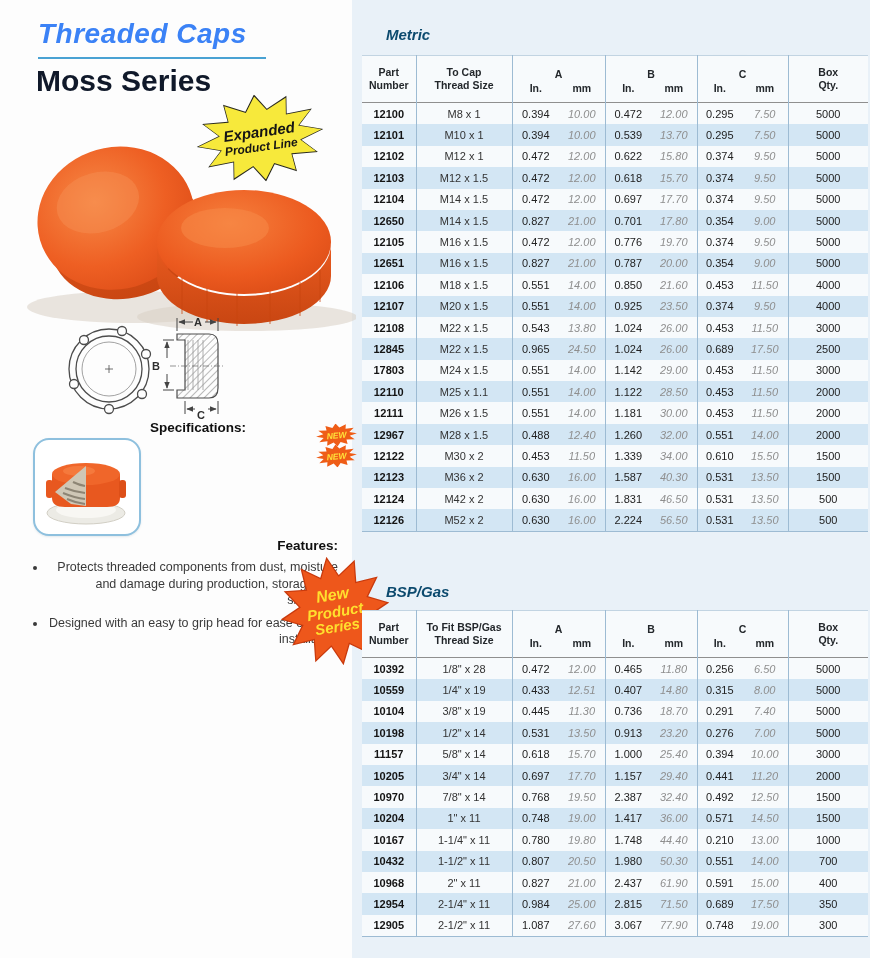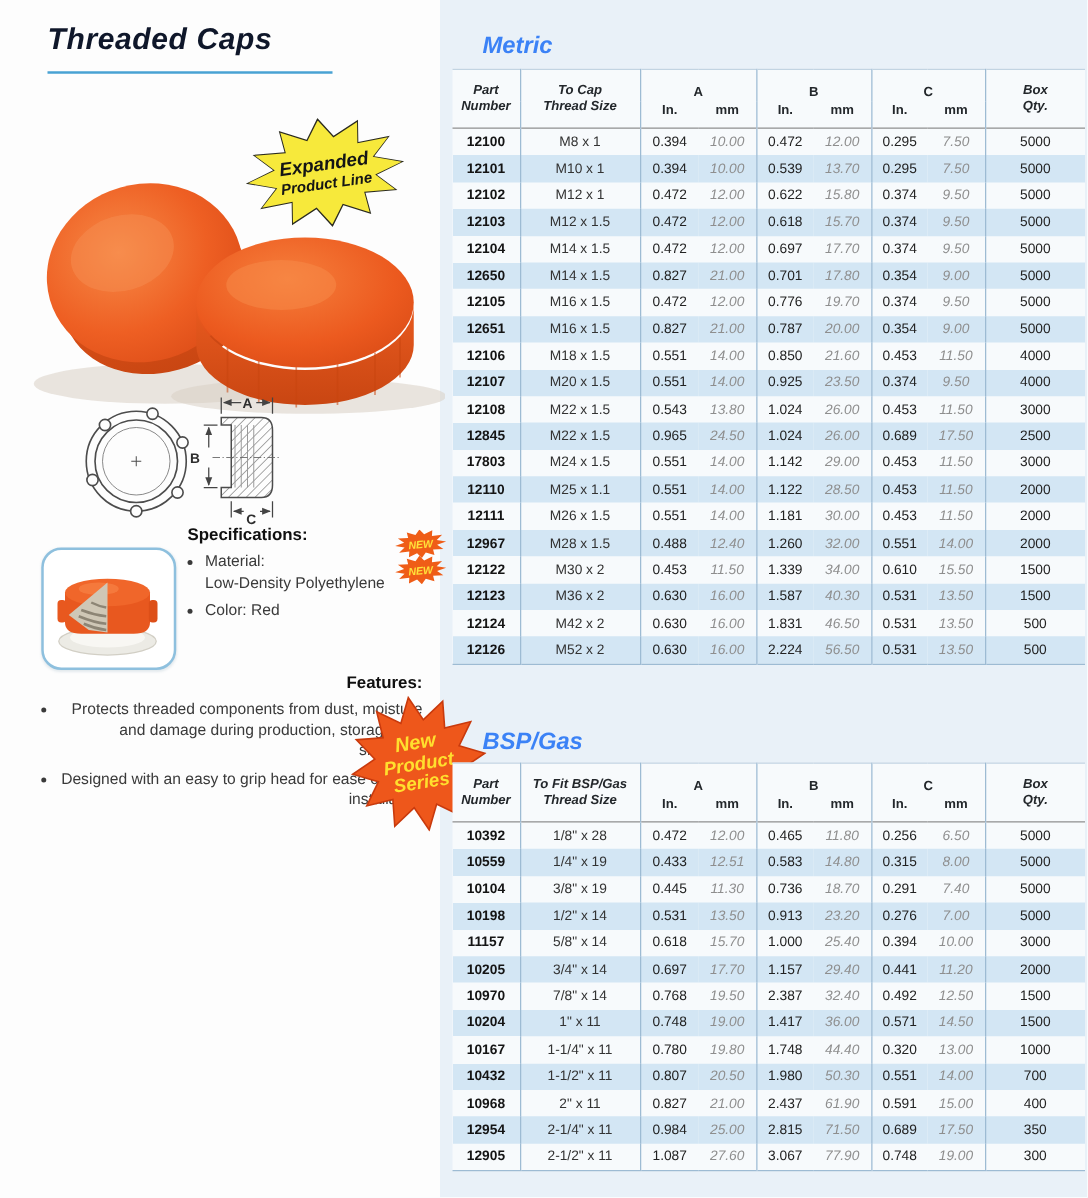--- a/index.html
+++ b/index.html
@@ -2,22 +2,22 @@
 <html><head>
 <meta charset="utf-8">
 <style>
   html,body{margin:0;padding:0;background:#ffffff;}
   .page{position:relative;width:870px;height:958px;background:#fdfdfd;overflow:hidden;
         font-family:"Liberation Sans",sans-serif;color:#222;}
   .right-panel{position:absolute;left:352px;top:0;width:518px;height:958px;background:#e9f1f8;}
   .soft-blob{position:absolute;background:#bfd9ec;opacity:.25;filter:blur(18px);border-radius:50%;}
 
   
-  .title-main{position:absolute;left:38px;top:18px;font-size:24px;font-style:italic;font-weight:600;
-              color:#0f172a;letter-spacing:.5px;}
+  .title-main{position:absolute;left:38px;top:18px;font-size:28px;font-style:italic;font-weight:600;
+              color:#3b82f6;letter-spacing:.5px;}
   .title-rule{position:absolute;left:38px;top:57px;width:228px;height:2px;background:#49a2d3;}
   .title-series{position:absolute;left:36px;top:64px;font-size:30px;font-weight:bold;color:#10192a;}
 
   .photo{position:absolute;left:22px;top:92px;width:334px;height:240px;}
   .diagram{position:absolute;left:62px;top:306px;width:186px;height:116px;}
 
   .spec-box{position:absolute;left:33px;top:438px;width:104px;height:94px;background:#ffffff;
             border:2px solid #8ec0de;border-radius:16px;box-shadow:0 1px 2px rgba(80,120,150,.15);}
   .spec-box svg{position:absolute;left:2px;top:2px;}
 
@@ -49,35 +49,35 @@
   .badge-newseries .n1{font-size:16px;}
   .badge-newseries .n2{font-size:15px;}
   .badge-newseries .n3{font-size:15px;}
 
   .new-badge{position:absolute;left:-46px;top:50%;width:41px;height:23px;
              transform:translateY(-50%) rotate(-5deg);background:#ef5d17;display:flex;
              align-items:center;justify-content:center;}
   .new-badge-text{font-size:8.5px;font-weight:bold;font-style:italic;color:#ffe23a;}
 
   
-  .tbl-title{position:absolute;font-size:19px;font-weight:bold;font-style:italic;color:#3b82f6;}
+  .tbl-title{position:absolute;font-size:15px;font-weight:bold;font-style:italic;color:#0c4a6e;}
   #metric-title{left:386px;top:26px;}
   #bsp-title{left:386px;top:583px;}
 
   .tbl-wrap{position:absolute;left:362px;width:506px;}
   #metric-wrap{top:55px;}
   #bsp-wrap{top:610px;}
 
   table{width:506px;border-collapse:collapse;table-layout:fixed;background:#f7fafc;
         border-top:1px solid #c2d4e2;border-bottom:1px solid #9dbbd3;}
   thead th{font-size:10.5px;font-weight:bold;color:#23272b;text-align:center;padding:0;}
   thead{border-bottom:1px solid #8f8f8f;}
   thead .two-line span{display:block;line-height:1.18;}
   tr.letters th{height:24px;vertical-align:bottom;padding-bottom:1px;}
-  tr.letters th.two-line{vertical-align:middle;font-style:italic;}
+  tr.letters th.two-line{vertical-align:middle;}
   tr.units th{height:20px;vertical-align:top;padding-top:1px;}
   tbody td{height:21.4px;font-size:11px;text-align:center;vertical-align:middle;padding:0;}
   tbody tr:nth-child(even){background:#d3e6f4;}
   td.part{font-weight:bold;color:#141414;position:relative;}
   td.thread{color:#333;}
   td.num{color:#222;}
   td.mm{font-style:italic;color:#8e8e8e;}
   td.qty{color:#222;}
   .bl{border-left:1px solid #9dbbd3;}
 
@@ -87,20 +87,21 @@
 </head>
 <body>
 
 <div class="page">
   <div class="right-panel"></div>
   <div class="soft-blob" style="left:640px;top:90px;width:180px;height:60px;"></div>
   <div class="soft-blob" style="left:600px;top:740px;width:220px;height:90px;"></div>
 
   <div class="title-main">Threaded Caps</div>
   <div class="title-rule"></div>
+  <div class="title-series">Moss Series</div>
 
   <svg class="photo" viewBox="0 0 334 240">
     <defs>
       <radialGradient id="gTopA" cx="40%" cy="35%" r="75%">
         <stop offset="0%" stop-color="#f78a47"></stop>
           <stop offset="60%" stop-color="#ee5f23"></stop>
           <stop offset="100%" stop-color="#dc4c17"></stop>
       </radialGradient>
       <radialGradient id="gTopB" cx="42%" cy="32%" r="80%">
         <stop offset="0%" stop-color="#f67f3c"></stop>
@@ -202,27 +203,20 @@
         <path d="M28,46 Q38,50 48,51"></path>
         <path d="M26,51 Q38,56 48,57"></path>
         <path d="M30,57 Q39,61 48,62"></path>
         <path d="M36,40 Q42,43 48,44"></path>
       </g>
     </svg>
   </div>
 
   <div class="spec-text">
     <p class="block-heading">Specifications:</p>
-    <ul class="bullet-list">
-      <li>
-        <span>Material:</span>
-        <span class="sub">Low-Density Polyethylene</span>
-      </li>
-      <li>Color: Red</li>
-    </ul>
   </div>
 
   <div class="features">
     <p class="block-heading">Features:</p>
     <ul class="bullet-list">
       <li>Protects threaded components from dust, moisture and damage during production, storage and shipment</li>
       <li>Designed with an easy to grip head for ease of hand installation</li>
     </ul>
   </div>
 
@@ -555,21 +549,21 @@
             <td class="mm">11.80</td>
             <td class="num bl">0.256</td>
             <td class="mm">6.50</td>
             <td class="qty bl">5000</td>
           </tr>
           <tr>
             <td class="part">10559</td>
             <td class="thread bl">1/4" x 19</td>
             <td class="num bl">0.433</td>
             <td class="mm">12.51</td>
-            <td class="num bl">0.583</td>
+            <td class="num bl">0.407</td>
             <td class="mm">14.80</td>
             <td class="num bl">0.315</td>
             <td class="mm">8.00</td>
             <td class="qty bl">5000</td>
           </tr>
           <tr>
             <td class="part">10104</td>
             <td class="thread bl">3/8" x 19</td>
             <td class="num bl">0.445</td>
             <td class="mm">11.30</td>
@@ -634,21 +628,21 @@
             <td class="mm">14.50</td>
             <td class="qty bl">1500</td>
           </tr>
           <tr>
             <td class="part">10167</td>
             <td class="thread bl">1-1/4" x 11</td>
             <td class="num bl">0.780</td>
             <td class="mm">19.80</td>
             <td class="num bl">1.748</td>
             <td class="mm">44.40</td>
-            <td class="num bl">0.320</td>
+            <td class="num bl">0.210</td>
             <td class="mm">13.00</td>
             <td class="qty bl">1000</td>
           </tr>
           <tr>
             <td class="part">10432</td>
             <td class="thread bl">1-1/2" x 11</td>
             <td class="num bl">0.807</td>
             <td class="mm">20.50</td>
             <td class="num bl">1.980</td>
             <td class="mm">50.30</td>

